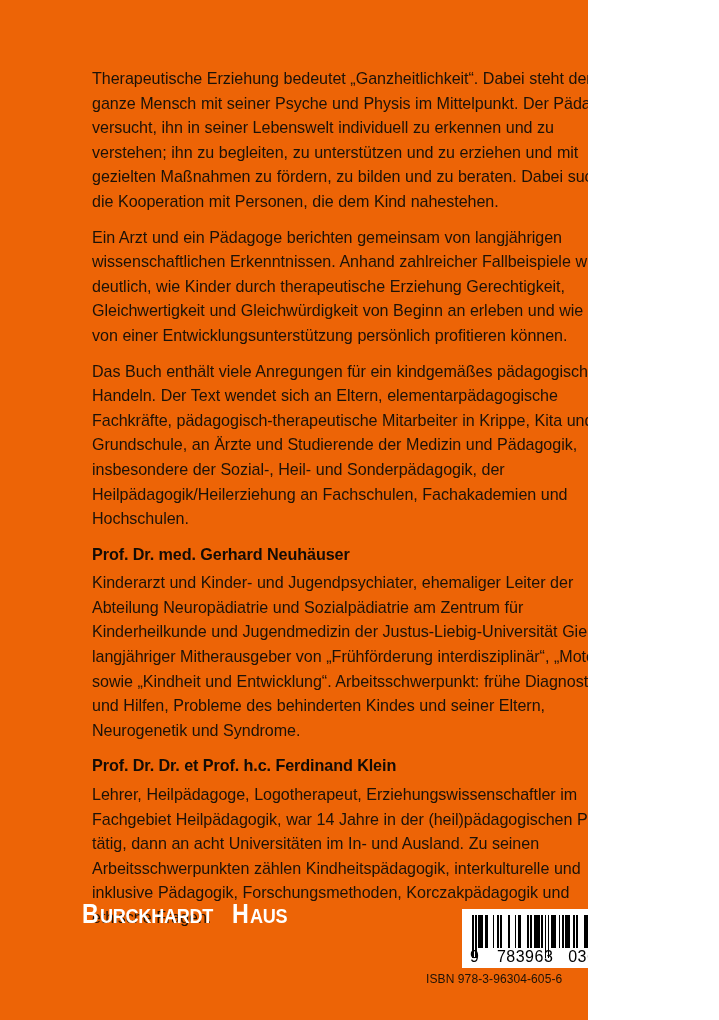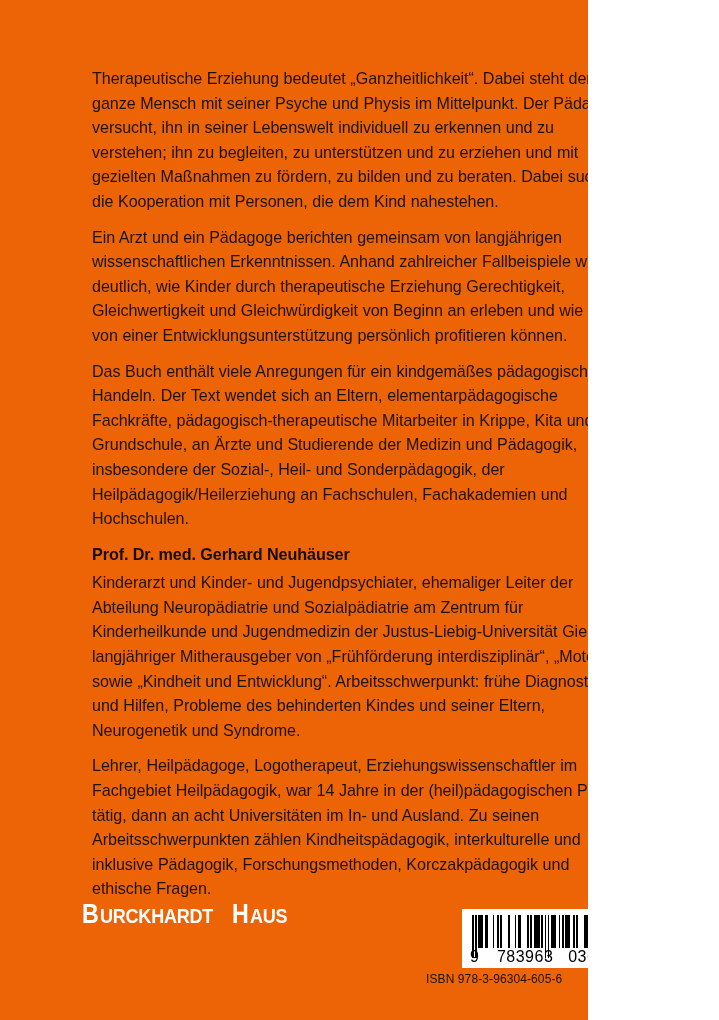--- a/index.html
+++ b/index.html
@@ -127,20 +127,21 @@
     <p class="para">Therapeutische Erziehung bedeutet „Ganzheitlichkeit“. Dabei steht der ganze Mensch mit seiner Psyche und Physis im Mittelpunkt. Der Pädagoge versucht, ihn in seiner Lebenswelt individuell zu erkennen und zu verstehen; ihn zu begleiten, zu unterstützen und zu erziehen und mit gezielten Maßnahmen zu fördern, zu bilden und zu beraten. Dabei sucht er die Kooperation mit Personen, die dem Kind nahestehen.</p>
     <p class="para">Ein Arzt und ein Pädagoge berichten gemeinsam von langjährigen wissenschaftlichen Erkenntnissen. Anhand zahlreicher Fallbeispiele wird deutlich, wie Kinder durch therapeutische Erziehung Gerechtigkeit, Gleichwertigkeit und Gleichwürdigkeit von Beginn an erleben und wie sie von einer Entwicklungsunterstützung persönlich profitieren können.</p>
     <p class="para">Das Buch enthält viele Anregungen für ein kindgemäßes pädagogisches Handeln. Der Text wendet sich an Eltern, elementarpädagogische Fachkräfte, pädagogisch-therapeutische Mitarbeiter in Krippe, Kita und Grundschule, an Ärzte und Studierende der Medizin und Pädagogik, insbesondere der Sozial-, Heil- und Sonderpädagogik, der Heilpädagogik/Heilerziehung an Fachschulen, Fachakademien und Hochschulen.</p>
 
     <div class="author-block">
       <p class="author-name">Prof. Dr. med. Gerhard Neuhäuser</p>
       <p class="para">Kinderarzt und Kinder- und Jugendpsychiater, ehemaliger Leiter der Abteilung Neuropädiatrie und Sozialpädiatrie am Zentrum für Kinderheilkunde und Jugendmedizin der Justus-Liebig-Universität Gießen, langjähriger Mitherausgeber von „Frühförderung interdisziplinär“, „Motorik“ sowie „Kindheit und Entwicklung“. Arbeitsschwerpunkt: frühe Diagnostik und Hilfen, Probleme des behinderten Kindes und seiner Eltern, Neurogenetik und Syndrome.</p>
     </div>
 
     <div class="author-block">
+      <p class="author-name">Prof. Dr. Dr. et Prof. h.c. Ferdinand Klein</p>
       <p class="para">Lehrer, Heilpädagoge, Logotherapeut, Erziehungswissenschaftler im Fachgebiet Heilpädagogik, war 14 Jahre in der (heil)pädagogischen Praxis tätig, dann an acht Universitäten im In- und Ausland. Zu seinen Arbeitsschwerpunkten zählen Kindheitspädagogik, interkulturelle und inklusive Pädagogik, Forschungsmethoden, Korczakpädagogik und ethische Fragen.</p>
     </div>
 
   </div>
 
   <div id="logo">
     <span class="big">B</span><span class="small">URCKHARDT</span><span class="big">H</span><span class="small">AUS</span>
   </div>
 
   <div id="barcode-box">

